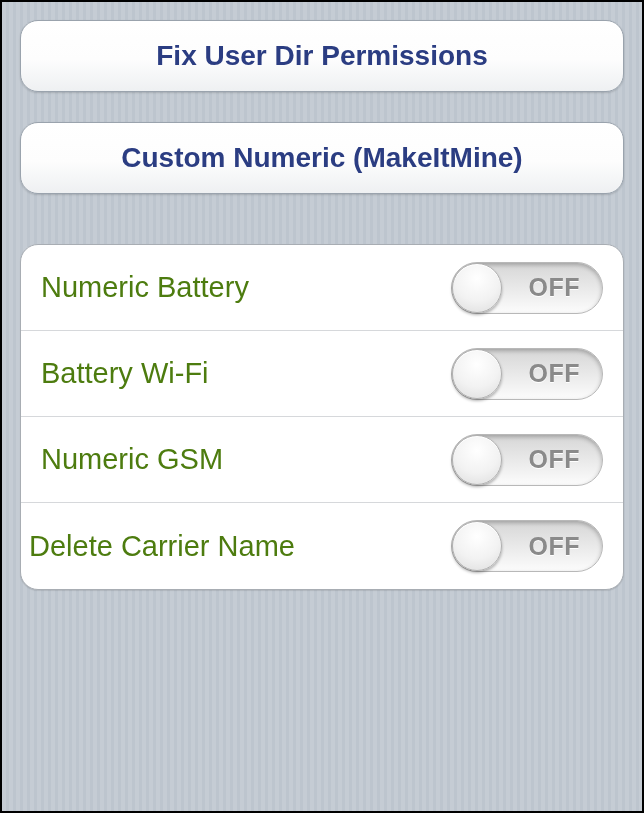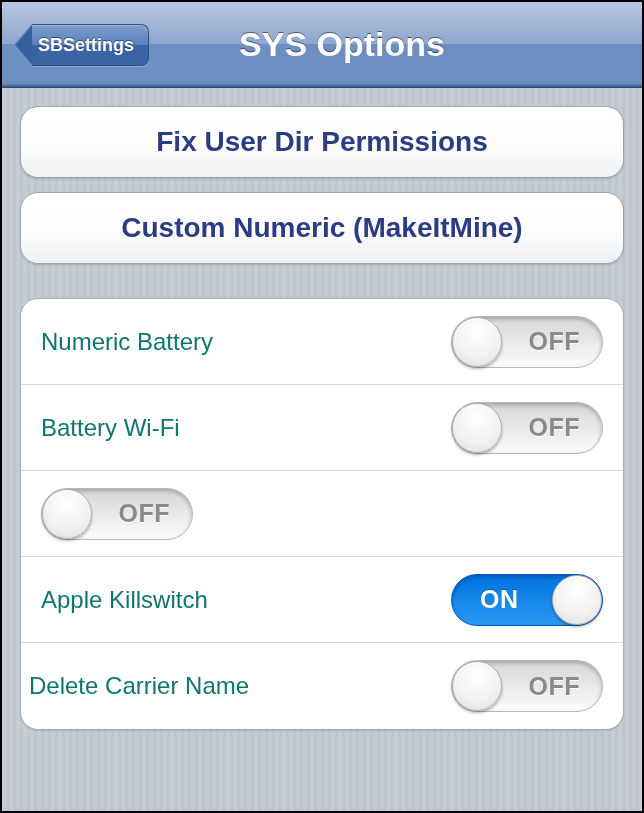--- a/index.html
+++ b/index.html
@@ -87,21 +87,21 @@
       font-weight: bold;
       text-shadow: 0 -1px 0 rgba(0,0,0,0.5);
       margin-left: 40px;
     }
     .content {
       padding: 18px 18px 0 18px;
     }
     .big-button {
       width: 100%;
       height: 72px;
-      margin-bottom: 14px;
+      margin-bottom: 30px;
       border-radius: 18px;
       border: 1px solid #9aa3ad;
       background: linear-gradient(to bottom, #ffffff 0%, #fdfdfd 55%, #eef0f2 100%);
       box-shadow: 0 1px 2px rgba(0,0,0,0.15), inset 0 1px 0 #fff;
       color: #2b3d82;
       font-size: 28px;
       font-weight: bold;
       cursor: pointer;
     }
     .group {
@@ -115,22 +115,22 @@
     .row {
       height: 86px;
       padding: 0 20px;
       display: flex;
       align-items: center;
       justify-content: space-between;
       border-bottom: 1px solid #d6d8db;
     }
     .row:last-child { border-bottom: none; padding-left: 8px; }
     .row-label {
-      font-size: 24px;
-      color: #0f766e;
+      font-size: 29px;
+      color: #4d7c0f;
     }
     .toggle {
       width: 152px;
       height: 52px;
       border-radius: 26px;
       position: relative;
       cursor: pointer;
       box-shadow: inset 0 2px 4px rgba(0,0,0,0.25), 0 1px 0 rgba(255,255,255,0.8);
       display: flex;
       align-items: center;
@@ -170,29 +170,20 @@
     .toggle.on .txt {
       color: #fff;
       text-shadow: 0 -1px 0 rgba(0,0,0,0.3);
       margin-left: 28px;
     }
   </style>
 </head>
 <body>
 
 <div class="screen">
-  <div class="navbar">
-    <div class="back-button">
-      <div class="back-arrow"></div>
-      <div class="back-body">
-        <span>SBSettings</span>
-      </div>
-    </div>
-    <div class="nav-title">SYS Options</div>
-  </div>
 
   <div class="content">
     <button class="big-button">Fix User Dir Permissions</button>
     <button class="big-button">Custom Numeric (MakeItMine)</button>
 
     <div class="group" id="settings-group">
         <div class="row">
           <div class="row-label">Numeric Battery</div>
           <div class="toggle off">
             <span class="txt">OFF</span>
@@ -200,29 +191,23 @@
           </div>
         </div>
         <div class="row">
           <div class="row-label">Battery Wi-Fi</div>
           <div class="toggle off">
             <span class="txt">OFF</span>
             <div class="knob"></div>
           </div>
         </div>
         <div class="row">
-          <div class="toggle off">
-            <span class="txt">OFF</span>
-            <div class="knob"></div>
-          </div>
-        </div>
-        <div class="row">
-          <div class="row-label">Apple Killswitch</div>
-          <div class="toggle on">
-            <span class="txt">ON</span>
+          <div class="row-label">Numeric GSM</div>
+          <div class="toggle off">
+            <span class="txt">OFF</span>
             <div class="knob"></div>
           </div>
         </div>
         <div class="row">
           <div class="row-label">Delete Carrier Name</div>
           <div class="toggle off">
             <span class="txt">OFF</span>
             <div class="knob"></div>
           </div>
         </div>

